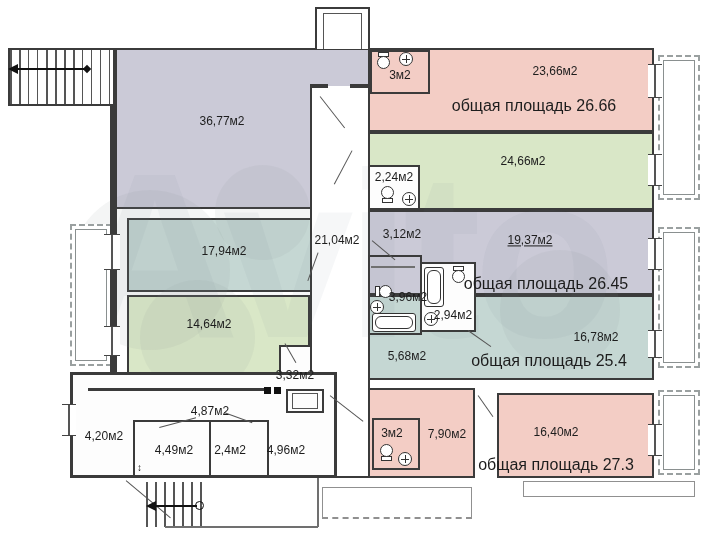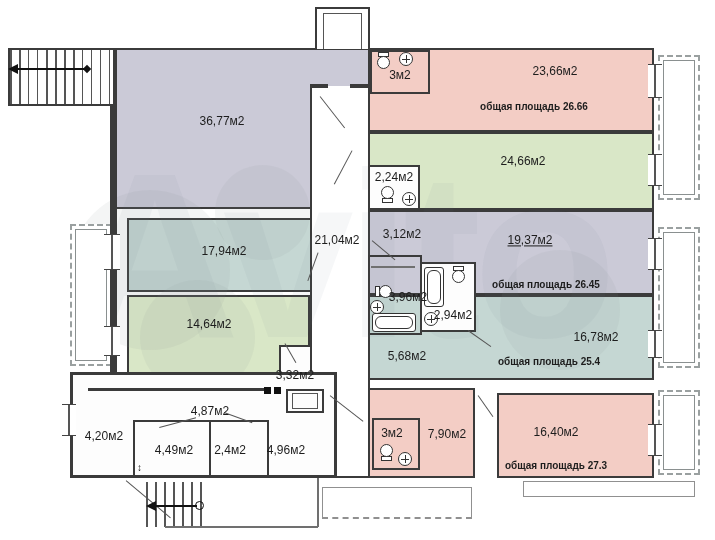--- a/index.html
+++ b/index.html
@@ -9,21 +9,21 @@
   .c-lav{background:#cbcad7;}
   .c-teal{background:#c5d7d3;}
   .c-green{background:#d9e7c7;}
   .c-salmon{background:#f3cdc5;}
   .c-white{background:#ffffff;}
   .box{position:absolute;box-sizing:border-box;border:2px solid #3b3b3b;z-index:3;background:transparent;}
   .box.whitebg{background:#fdfdfd;}
   .wall{position:absolute;background:#3b3b3b;z-index:3;}
   .lbl{position:absolute;z-index:4;font-size:12px;line-height:1.1;color:#1d1d1d;
        transform:translate(-50%,-50%);white-space:nowrap;}
-  .lbl.bold{font-weight:bold;font-size:10px;}
+  .lbl.bold{font-weight:normal;font-size:16px;}
   .winV{position:absolute;z-index:3;background-color:#fff;border-top:1.5px solid #444;border-bottom:1.5px solid #444;
         background-image:linear-gradient(to right,transparent 46%,#555 46%,#555 54%,transparent 54%);}
   .balc{position:absolute;z-index:2;box-sizing:border-box;border:2px dashed #9aa0a0;background:#fff;}
   .balc .inner{position:absolute;inset:3px;border:1.5px solid #8a9090;}
   .porch{position:absolute;z-index:2;box-sizing:border-box;border:1.5px solid #909090;background:#fff;}
   .dline{position:absolute;height:1.2px;background:#555;z-index:3;transform-origin:left center;}
   .hatchV{background-image:repeating-linear-gradient(90deg,#555 0 1.5px,transparent 1.5px 9px);}
   .stairs{position:absolute;box-sizing:border-box;z-index:3;background-color:#fff;border:2.5px solid #3b3b3b;}
   .toilet{position:absolute;width:13px;height:17px;z-index:3;}
   .toilet::before{content:'';position:absolute;top:0;left:1px;right:1px;height:5px;

